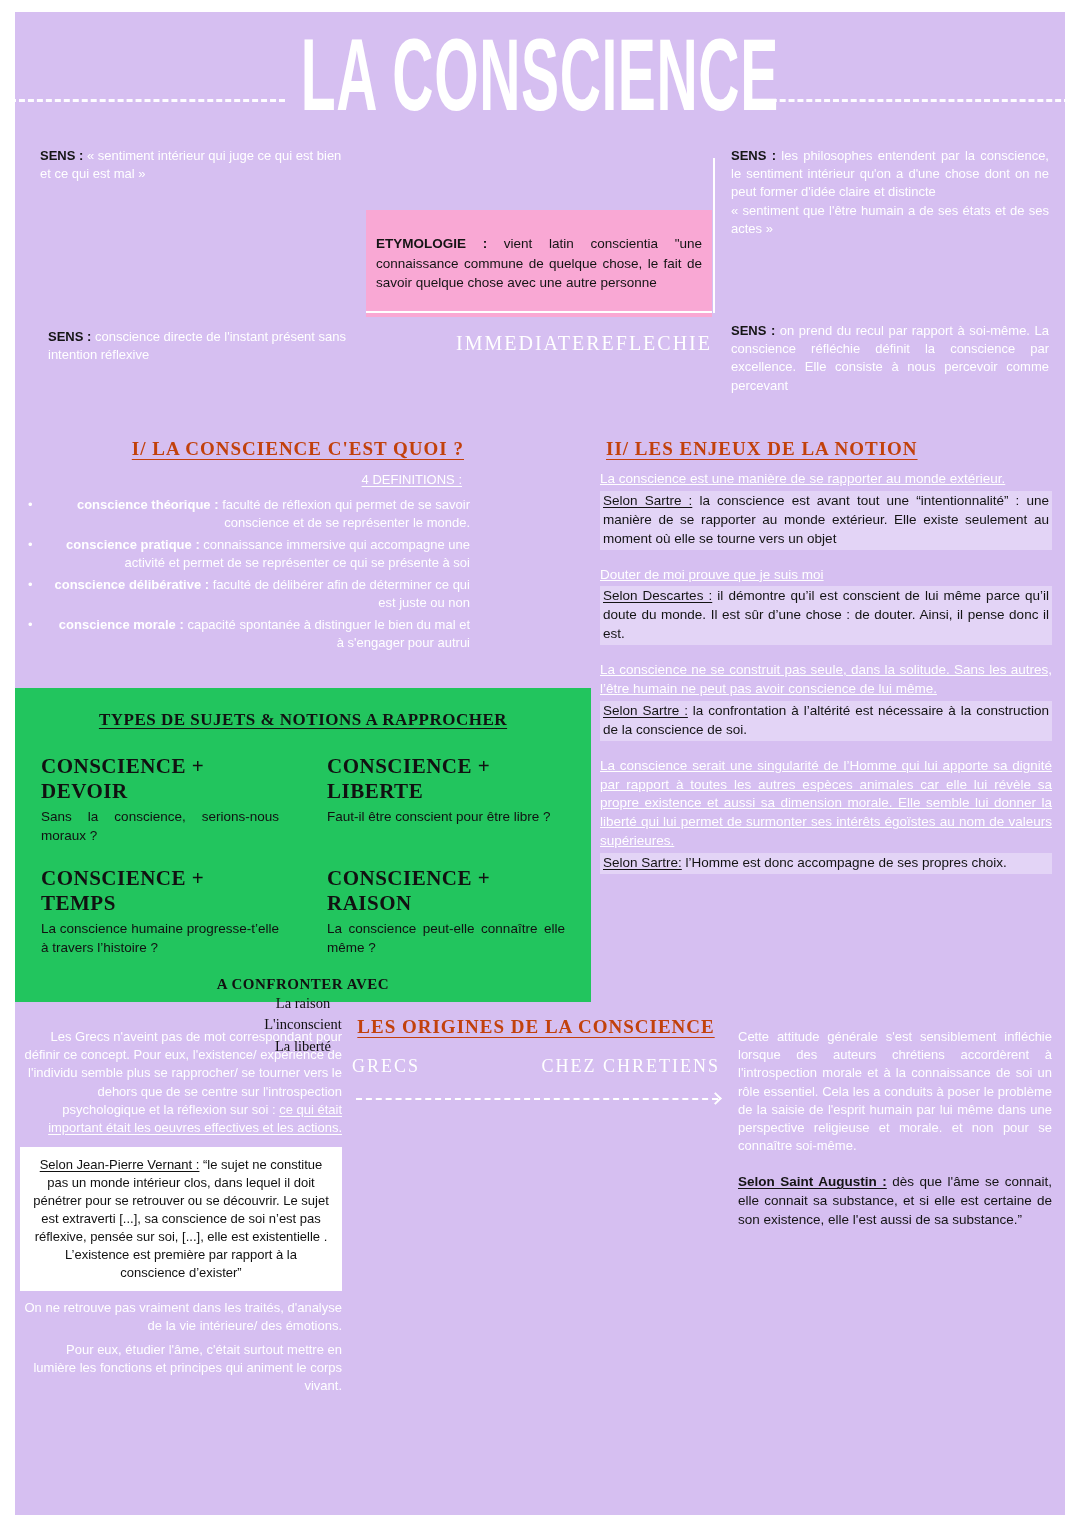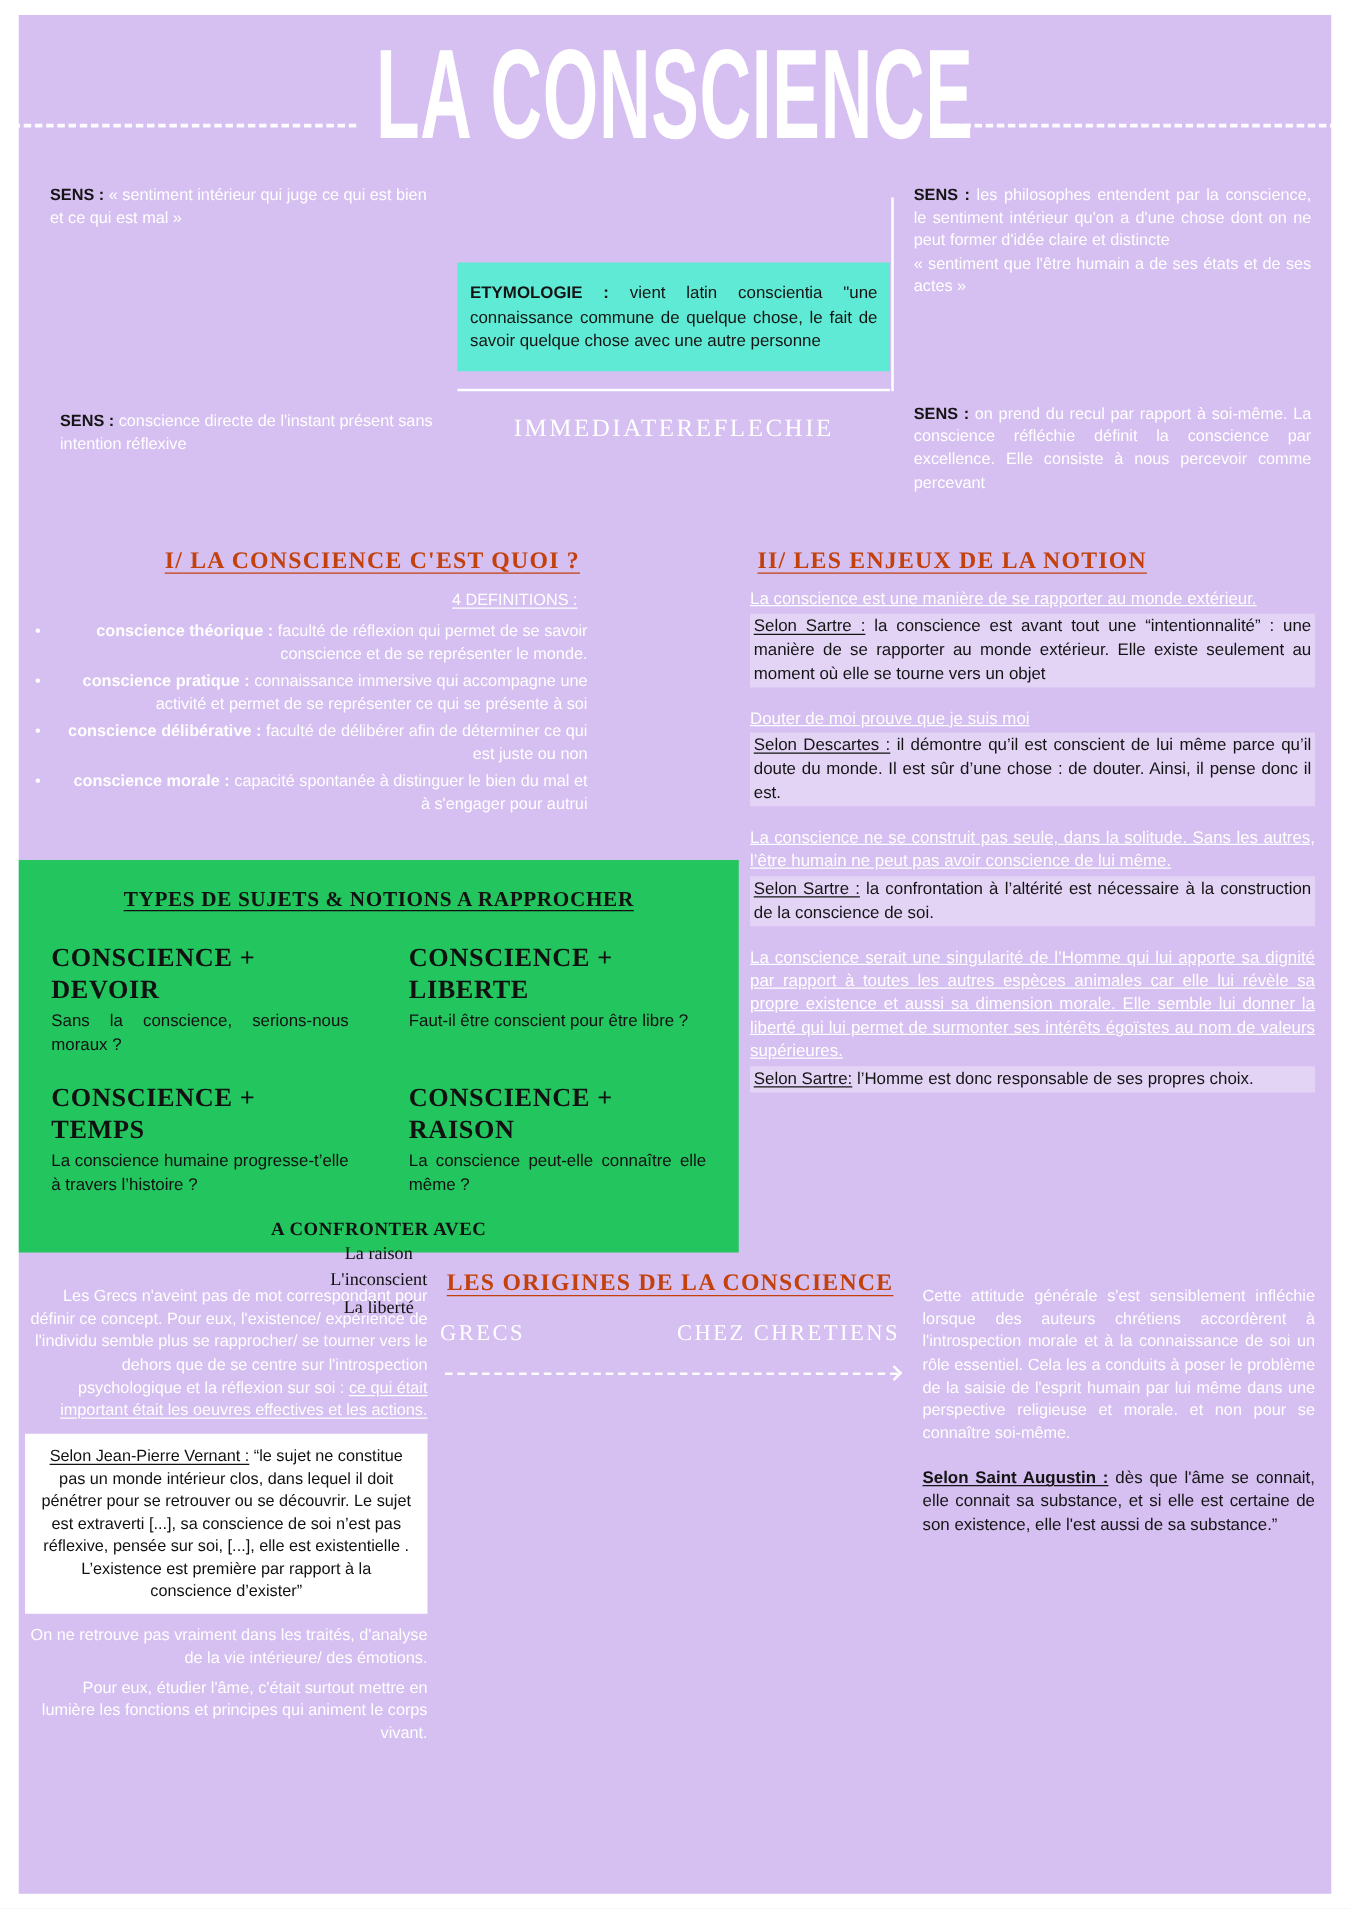--- a/index.html
+++ b/index.html
@@ -19,21 +19,21 @@
   .shead { font-family:"Liberation Serif", serif; color:#ffffff; font-size:20px; letter-spacing:2px; }
   .sec-head { font-family:"Liberation Serif", serif; color:#c2410c; font-size:19px; letter-spacing:1px;
               text-decoration:underline; text-underline-offset:4px; }
 
   
   .note { color:#ffffff; font-size:13px; line-height:1.4; }
   .lab { color:#151515; font-weight:bold; }
   .just { text-align:justify; }
   .u { text-decoration:underline; text-underline-offset:2px; }
 
-  .etym { background:#5eead4; color:#141414; font-size:13.5px; line-height:1.45; padding:14px 10px; text-align:justify; }
+  .etym { background:#f9a8d4; color:#141414; font-size:13.5px; line-height:1.45; padding:24px 10px; text-align:justify; }
   .hline { position:absolute; background:#ffffff; height:2px; }
   .vline { position:absolute; background:#ffffff; width:2px; }
 
   
   .sec1 { left:28px; top:438px; width:442px; }
   .sec1 .sec-head { display:block; text-align:right; padding-right:6px; }
   .sec1-sub { margin-top:12px; text-align:right; padding-right:8px; color:#ffffff; font-size:13px;
               text-decoration:underline; text-underline-offset:2px; }
   .defs { list-style:none; margin-top:9px; }
   .defs li { display:flex; margin-bottom:4px; }
@@ -105,21 +105,21 @@
     <span class="lab">SENS :</span>
     <span>les philosophes entendent par la conscience, le sentiment intérieur qu'on a d'une chose dont on ne peut former d'idée claire et distincte</span><br>
     <span>« sentiment que l'être humain a de ses états et de ses actes »</span>
   </p>
 
   <p class="abs note" style="left:48px; top:328px; width:312px;">
     <span class="lab">SENS :</span>
     <span>conscience directe de l'instant présent sans intention réflexive</span>
   </p>
 
-  <div class="abs" style="left:366px; top:332px; width:346px; display:flex; justify-content:center;">
+  <div class="abs" style="left:366px; top:332px; width:346px; display:flex; justify-content:flex-end;">
     <span class="shead">IMMEDIATE</span>
     <span class="shead">REFLECHIE</span>
   </div>
 
   <p class="abs note just" style="left:731px; top:322px; width:318px;">
     <span class="lab">SENS :</span>
     <span>on prend du recul par rapport à soi-même. La conscience réfléchie définit la conscience par excellence. Elle consiste à nous percevoir comme percevant</span>
   </p>
 
   <div class="abs sec1">
@@ -143,21 +143,21 @@
 
   <div class="abs sec2">
     <h2 class="sec-head">II/ LES ENJEUX DE LA NOTION</h2>
     <p class="p-white mt10">La conscience est une manière de se rapporter au monde extérieur.</p>
     <p class="p-black mt2"><span class="u">Selon Sartre :</span><span> la conscience est avant tout une “intentionnalité” : une manière de se rapporter au monde extérieur. Elle existe seulement au moment où elle se tourne vers un objet</span></p>
     <p class="p-white mt16">Douter de moi prouve que je suis moi</p>
     <p class="p-black mt2"><span class="u">Selon Descartes :</span><span> il démontre qu’il est conscient de lui même parce qu’il doute du monde. Il est sûr d’une chose : de douter. Ainsi, il pense donc il est.</span></p>
     <p class="p-white mt16">La conscience ne se construit pas seule, dans la solitude. Sans les autres, l’être humain ne peut pas avoir conscience de lui même.</p>
     <p class="p-black mt2"><span class="u">Selon Sartre :</span><span> la confrontation à l’altérité est nécessaire à la construction de la conscience de soi.</span></p>
     <p class="p-white mt16">La conscience serait une singularité de l’Homme qui lui apporte sa dignité par rapport à toutes les autres espèces animales car elle lui révèle sa propre existence et aussi sa dimension morale. Elle semble lui donner la liberté qui lui permet de surmonter ses intérêts égoïstes au nom de valeurs supérieures.</p>
-    <p class="p-black mt2"><span class="u">Selon Sartre:</span><span> l’Homme est donc responsable de ses propres choix.</span></p>
+    <p class="p-black mt2"><span class="u">Selon Sartre:</span><span> l’Homme est donc accompagne de ses propres choix.</span></p>
   </div>
 
   <div class="abs types">
     <h2 class="types-head">TYPES DE SUJETS &amp;  NOTIONS A RAPPROCHER</h2>
     <div class="types-grid">
       <div>
         <div class="type-title">CONSCIENCE + DEVOIR</div>
         <p class="type-q">Sans la conscience, serions-nous moraux ?</p>
       </div>
       <div>

